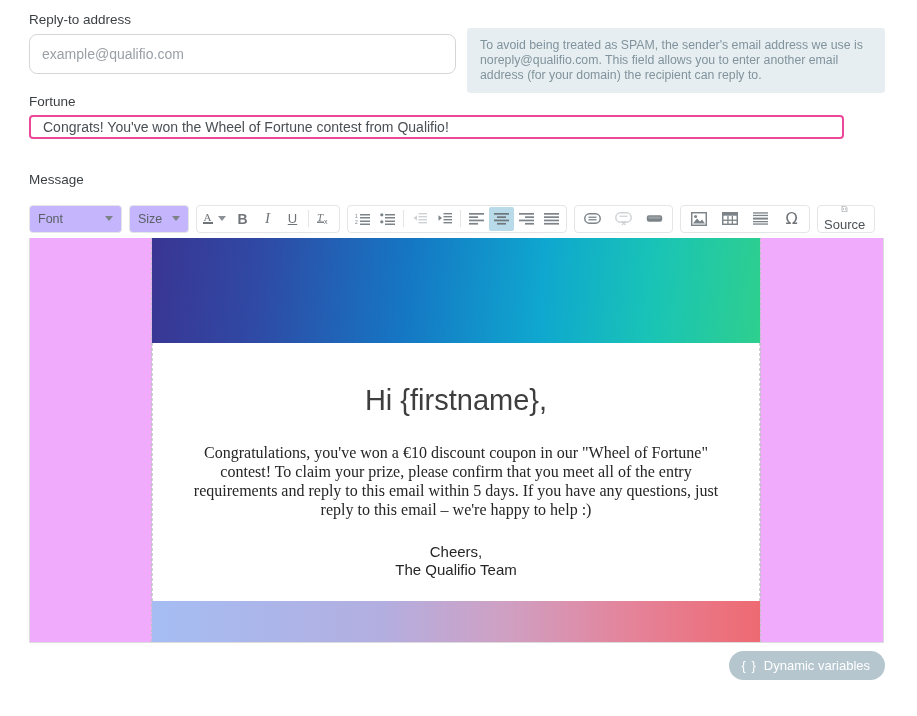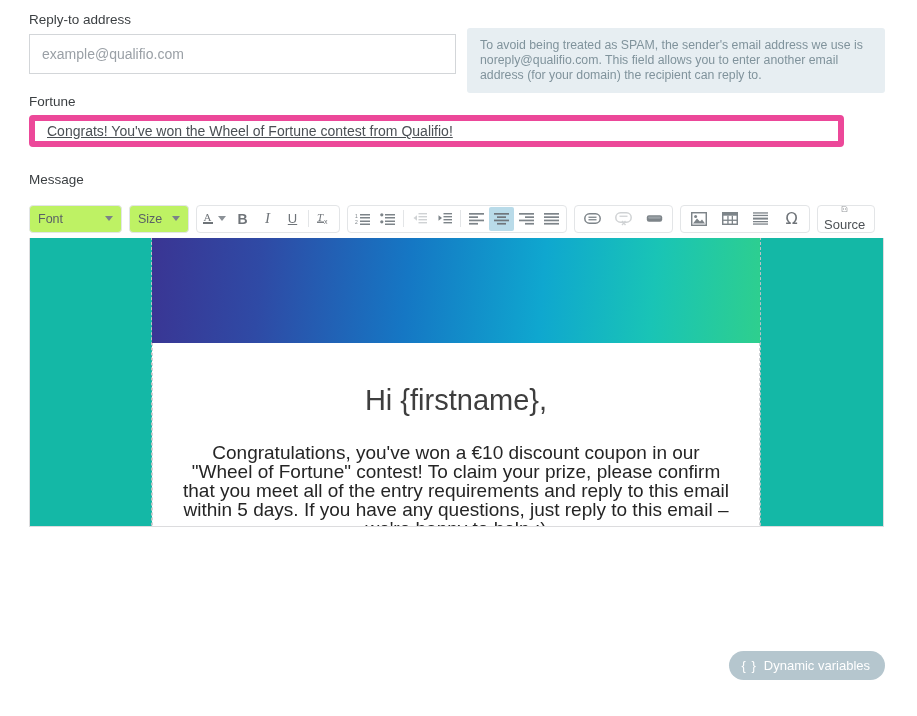--- a/index.html
+++ b/index.html
@@ -18,21 +18,21 @@
     color: #3b3f42;
     line-height: 1;
   }
 
   
   .replyto-label { position: absolute; left: 29px; top: 13px; }
   .replyto-input {
     position: absolute; left: 29px; top: 34px;
     width: 427px; height: 40px;
     border: 1px solid #d3d6d9;
-    border-radius: 0;
+    border-radius: 8px;
     background: #fff;
     padding: 0 12px;
     font-size: 14px;
     color: #3b3f42;
     font-family: "Liberation Sans", sans-serif;
     outline: none;
   }
   .replyto-input::placeholder { color: #9aa0a6; opacity: 1; }
 
   .info-box {
@@ -43,30 +43,29 @@
     padding: 10px 13px 8px 13px;
     font-size: 12.3px;
     line-height: 15.2px;
     color: #80939c;
   }
 
   
   .subject-label { position: absolute; left: 29px; top: 95px; }
   .subject-input {
     position: absolute; left: 29px; top: 115px;
-    width: 815px; height: 32px;
-    border: 6px solid #ec4899;
+    width: 815px; height: 24px;
+    border: 2px solid #ec4899;
     border-radius: 4px;
     background: #fff;
     padding: 0 12px;
     font-size: 14px;
     color: #4a4f54;
     font-family: "Liberation Sans", sans-serif;
     outline: none;
-    text-decoration: underline;
   }
 
   
   .message-label { position: absolute; left: 29px; top: 173px; }
 
   .editor-wrap {
     position: absolute; left: 29px; top: 199px;
     width: 855px; height: 444px;
   }
 
@@ -87,21 +86,21 @@
     padding: 0 2px;
     margin-right: 7px;
     background: #fff;
   }
 
   .combo {
     display: flex; align-items: center; justify-content: space-between;
     height: 28px;
     border: 1px solid #e3e5e7;
     border-radius: 4px;
-    background: #bef264;
+    background: #c4b5fd;
     padding: 0 8px;
     margin-right: 7px;
     font-size: 12.5px;
     color: #5a6066;
     cursor: default;
   }
   .combo.font { width: 93px; }
   .combo.size { width: 60px; }
   .caret {
     width: 0; height: 0;
@@ -139,22 +138,22 @@
     padding: 0 9px 0 6px;
     font-size: 13px;
     color: #4c5155;
     cursor: default;
     flex-direction: column;
   }
 
   
   .editor-body {
     position: relative;
-    height: 289px;
-    background: #14b8a6;
+    height: 405px;
+    background: #f0abfc;
     border: 1px solid #dcdcde;
     border-top: none;
     overflow: hidden;
   }
   .email-table {
     position: absolute;
     left: 122px; top: 0;
     width: 608px;
     outline: 1px dashed #bfc2c5;
   }
@@ -170,24 +169,25 @@
     text-align: center;
   }
   .email-h1 {
     font-size: 29px;
     color: #3e3e3e;
     font-weight: normal;
     margin: 0 0 26px 0;
     line-height: 1.1;
   }
   .email-p {
-    font-size: 19px;
+    font-size: 16px;
     line-height: 19px;
     color: #252525;
     margin: 0 0 24px 0;
+    font-family: Liberation Serif, serif;
   }
   .email-sig {
     font-size: 15px;
     line-height: 18px;
     color: #252525;
     margin: 0;
   }
   .band-bottom {
     height: 50px;
     background: linear-gradient(90deg, #a5bdf3 0%, #b3aee0 38%, #cfa0c3 58%, #e4849b 78%, #ee6a72 100%);

